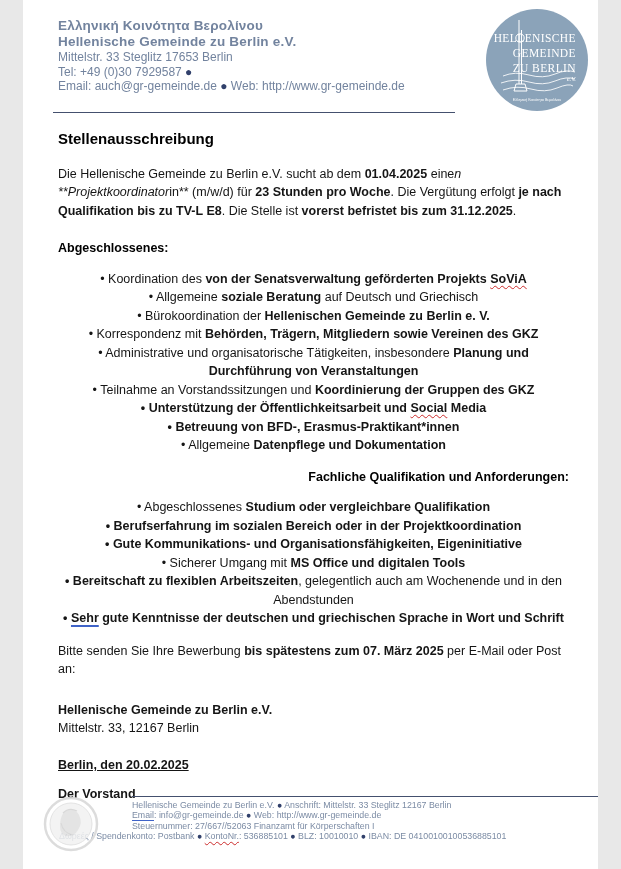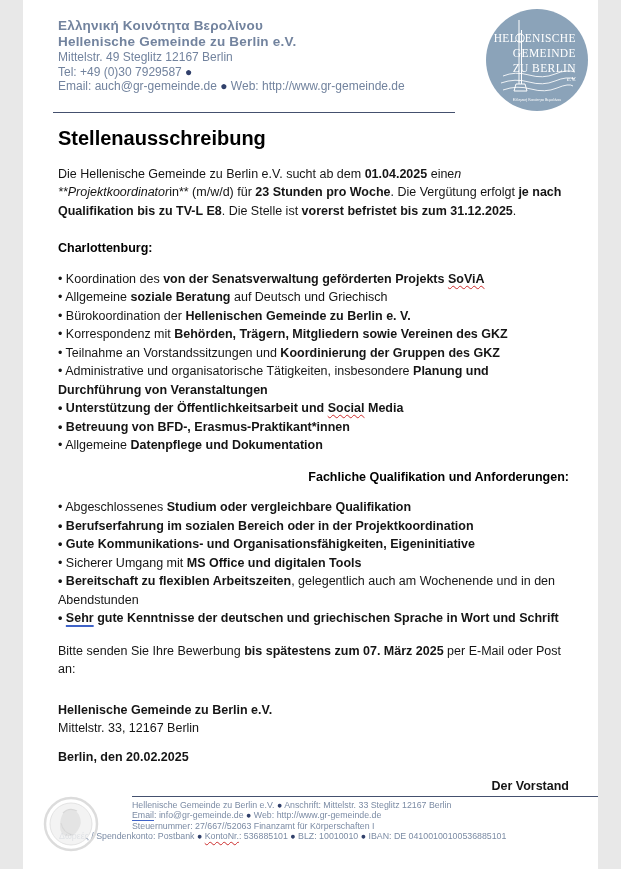--- a/index.html
+++ b/index.html
@@ -9,31 +9,31 @@
     margin:0 auto;
   }
   
   .header{padding:18px 0 0 35px;color:#72839e;}
   .org-el,.org-de{font-size:13.5px;font-weight:bold;line-height:16px;letter-spacing:.2px;}
   .h-small{font-size:12px;line-height:13.5px;margin-top:1px;}
   .header-rule{border-top:1px solid #44506e;margin:18px 143px 0 30px;height:0;}
   .logo-wrap{position:absolute;left:462px;top:8px;width:104px;height:104px;}
   
   .doc{margin:0 29px 0 35px;font-size:12.5px;line-height:18.5px;color:#151515;}
-  .doc-title{margin-top:16px;font-size:20px;font-weight:bold;line-height:19px;color:#000;}
+  .doc-title{margin-top:16px;font-size:15px;font-weight:bold;line-height:19px;color:#000;}
   .para{margin-top:17px;}
   .sec-head{font-weight:bold;line-height:18.5px;color:#000;}
   .sec-head.first{margin-top:19px;}
   .sec-head.second{margin-top:13px;text-align:right;}
-  .bullets{margin-top:12px;}
+  .bullets{margin-top:12px;text-align:center;}
   .line{line-height:18.5px;}
   .closing{margin-top:14px;}
   .addr-block{margin-top:22px;}
-  .date-line{margin-top:10px;font-weight:bold;}
-  .signoff{margin-top:11px;font-weight:bold;text-align:right;}
+  .date-line{margin-top:18px;font-weight:bold;text-decoration:underline;}
+  .signoff{margin-top:11px;font-weight:bold;}
   .b{font-weight:bold;}
   .i{font-style:italic;}
   .sp{text-decoration:underline wavy #cc2b2b 1px;text-underline-offset:2px;text-decoration-skip-ink:none;}
   .gr{text-decoration:underline solid #3f63c8 2px;text-underline-offset:2.5px;text-decoration-skip-ink:none;}
   .dk{color:#31406b;}
   
   .footer{position:absolute;left:0;top:790px;width:621px;color:#7b8ba4;padding-left:24px;}
   .footer-rule{border-top:1px solid #44506e;margin:6px 31px 3px 85px;height:0;}
   .f-lines{padding-left:85px;font-size:8.8px;line-height:10.4px;}
   .f-line5{margin-left:-73px;}
@@ -42,21 +42,21 @@
   .coin{position:absolute;left:20px;top:3px;width:56px;height:62px;opacity:.85;}
 </style>
 </head>
 <body>
 
 <div class="page">
 
   <div class="header">
     <div class="org-el">Ελληνική Κοινότητα Βερολίνου</div>
     <div class="org-de">Hellenische Gemeinde zu Berlin e.V.</div>
-    <div class="h-small">Mittelstr. 49 Steglitz 12167 Berlin</div>
+    <div class="h-small">Mittelstr. 33 Steglitz 17653 Berlin</div>
     <div class="h-small"><span>Tel:  +49 (0)30 7929587  </span><span class="dk">●</span></div>
     <div class="h-small"><span>Email: auch@gr-gemeinde.de  </span><span class="dk">●</span><span>  Web: http://www.gr-gemeinde.de</span></div>
   </div>
   <div class="header-rule"></div>
 
   <div class="logo-wrap">
     <svg viewBox="0 0 104 104" width="104" height="104">
       <circle cx="52" cy="52" r="51" fill="#8ba3b9"></circle>
 
       <g stroke="#ffffff" stroke-width="1" fill="none">
@@ -80,28 +80,28 @@
       </g>
       <text x="52" y="93" font-size="3.6" fill="#ffffff" text-anchor="middle" font-family="Liberation Sans, sans-serif">Ελληνική Κοινότητα Βερολίνου</text>
     </svg>
   </div>
 
   <div class="doc">
     <div class="doc-title">Stellenausschreibung</div>
 
     <div class="para"><span>Die Hellenische Gemeinde zu Berlin e.V. sucht ab dem </span><span class="b">01.04.2025</span><span> eine</span><span class="i">n</span><span> </span><span class="i">**Projektkoordinator</span><span>in** (m/w/d) für </span><span class="b">23 Stunden pro Woche</span><span>. Die Vergütung erfolgt </span><span class="b">je nach Qualifikation bis zu TV-L E8</span><span>. Die Stelle ist </span><span class="b">vorerst befristet bis zum 31.12.2025</span><span>.</span></div>
 
-    <div class="sec-head first">Charlottenburg:</div>
+    <div class="sec-head first">Abgeschlossenes:</div>
     <div class="bullets">
       <div class="line"><span>• Koordination des </span><span class="b">von der Senatsverwaltung geförderten Projekts </span><span class="b sp">SoViA</span></div>
       <div class="line"><span>• Allgemeine </span><span class="b">soziale Beratung</span><span> auf Deutsch und Griechisch</span></div>
       <div class="line"><span>• Bürokoordination der </span><span class="b">Hellenischen Gemeinde zu Berlin e. V.</span></div>
       <div class="line"><span>• Korrespondenz mit </span><span class="b">Behörden, Trägern, Mitgliedern sowie Vereinen des GKZ</span></div>
+      <div class="line"><span>• Administrative und organisatorische Tätigkeiten, insbesondere </span><span class="b">Planung und Durchführung von Veranstaltungen</span></div>
       <div class="line"><span>• Teilnahme an Vorstandssitzungen und </span><span class="b">Koordinierung der Gruppen des GKZ</span></div>
-      <div class="line"><span>• Administrative und organisatorische Tätigkeiten, insbesondere </span><span class="b">Planung und Durchführung von Veranstaltungen</span></div>
       <div class="line"><span class="b">• Unterstützung der Öffentlichkeitsarbeit und </span><span class="b sp">Social</span><span class="b"> Media</span></div>
       <div class="line"><span class="b">• Betreuung von BFD-, Erasmus-Praktikant*innen</span></div>
       <div class="line"><span>• Allgemeine </span><span class="b">Datenpflege und Dokumentation</span></div>
     </div>
 
     <div class="sec-head second">Fachliche Qualifikation und Anforderungen:</div>
     <div class="bullets">
       <div class="line"><span>• Abgeschlossenes </span><span class="b">Studium oder vergleichbare Qualifikation</span></div>
       <div class="line"><span class="b">• Berufserfahrung im sozialen Bereich oder in der Projektkoordination</span></div>
       <div class="line"><span class="b">• Gute Kommunikations- und Organisationsfähigkeiten, Eigeninitiative</span></div>

